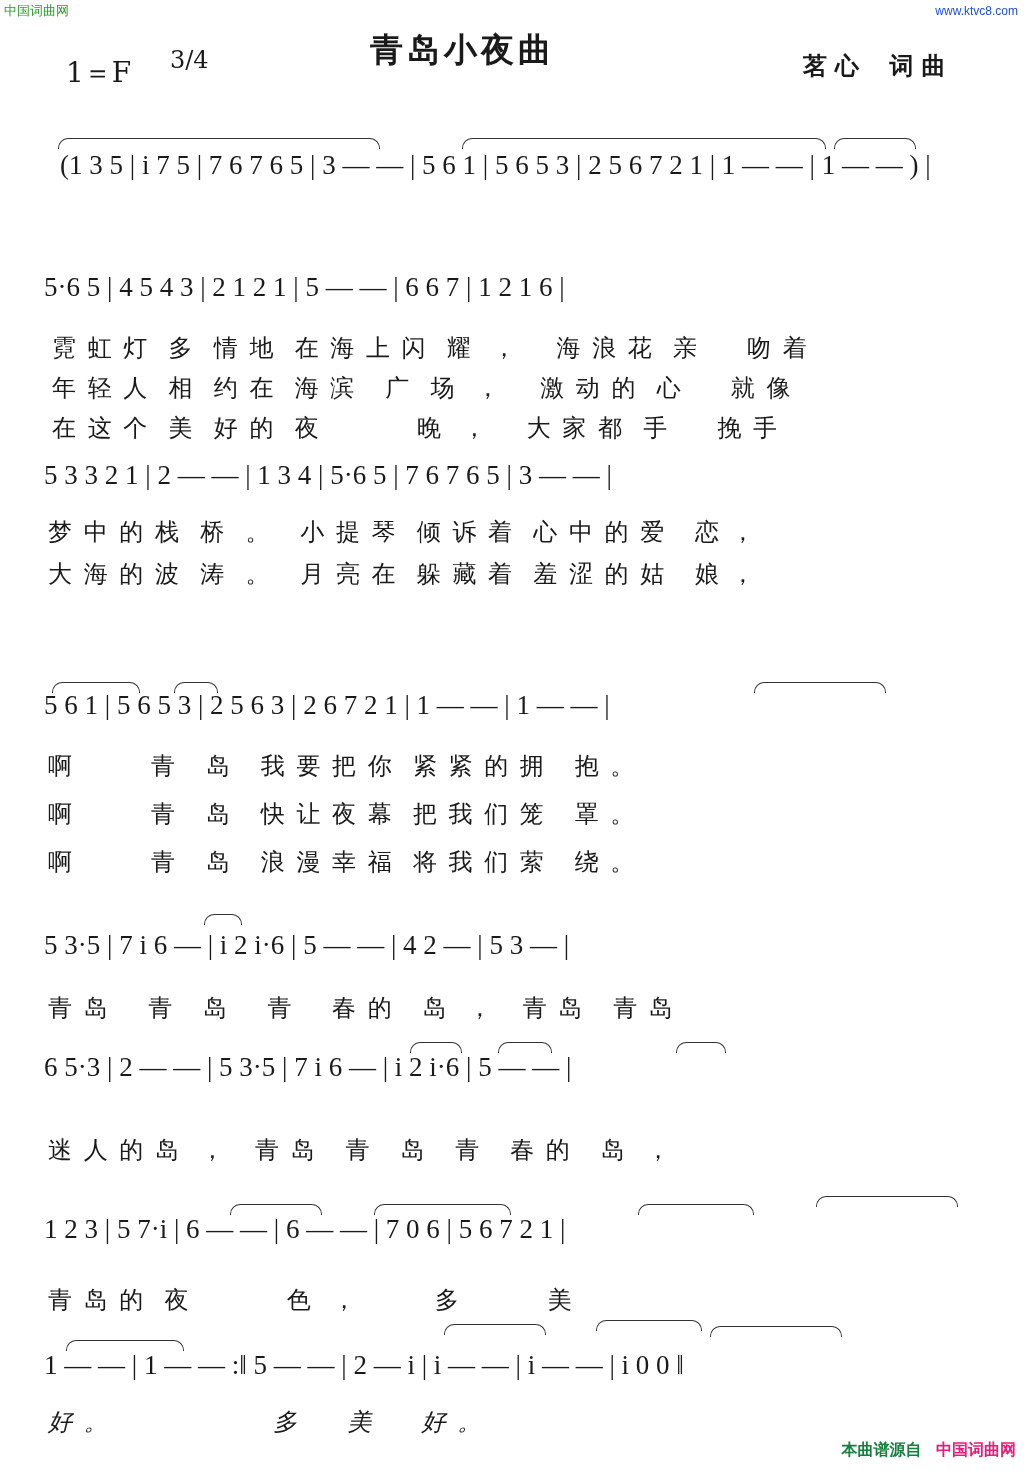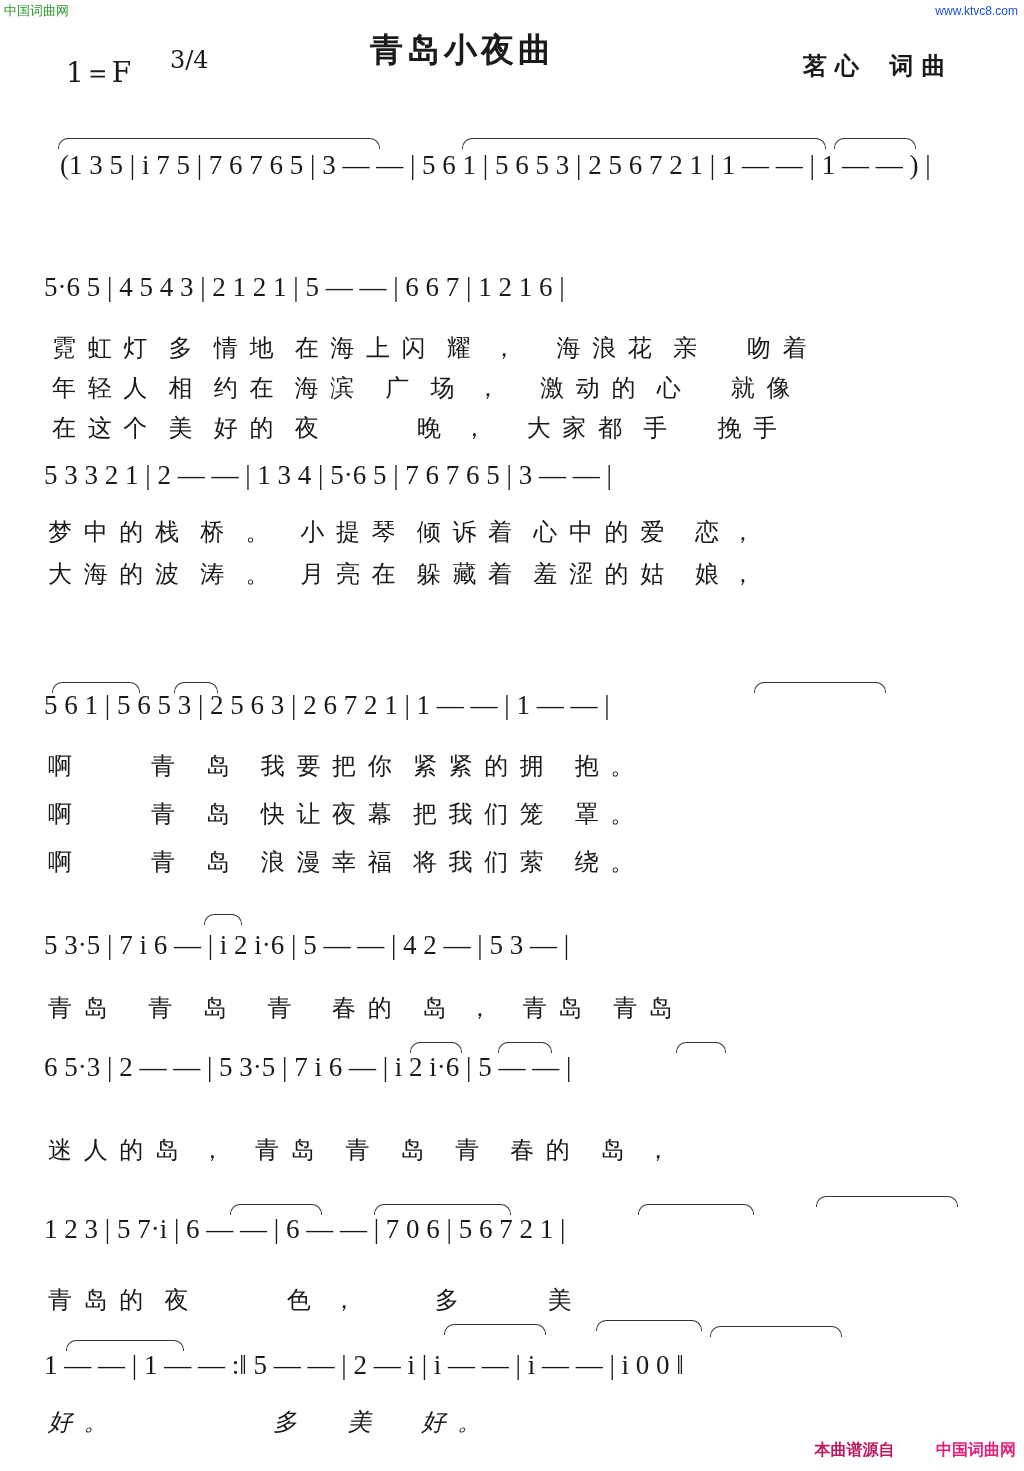--- a/index.html
+++ b/index.html
@@ -19,21 +19,21 @@
     font-family: Liberation Mono, monospace; font-weight: bold; margin-left: 18px; }
   .system { position: absolute; left: 44px; width: 970px; }
   .notes { position: relative; height: 40px; font-size: 27px; white-space: pre;
     font-family: "Liberation Serif", "DejaVu Serif", serif; }
   .lyric { position: absolute; font-size: 24px; white-space: pre; letter-spacing: 2px;
     font-family: "DejaVu Sans", sans-serif; }
   .slur { position: absolute; height: 10px; border-top: 1.5px solid #333;
     border-left: 1.5px solid #333; border-right: 1.5px solid #333; border-radius: 10px 10px 0 0; }
   .footer { position: absolute; right: 8px; bottom: 10px; font-size: 16px; font-weight: bold;
     font-family: "DejaVu Sans", sans-serif; }
-  .footer .src { color: #be185d; margin-right: 36px; }
+  .footer .src { color: #15803d; margin-right: 9px; }
   .footer .site { color: #e0207a; }
 </style>
 </head>
 <body>
 
 <div class="wm-tl">中国词曲网</div>
 <div class="wm-tr">www.ktvc8.com</div>
 
 <div class="key">1＝F</div>
 <div class="meter">3/4</div>

